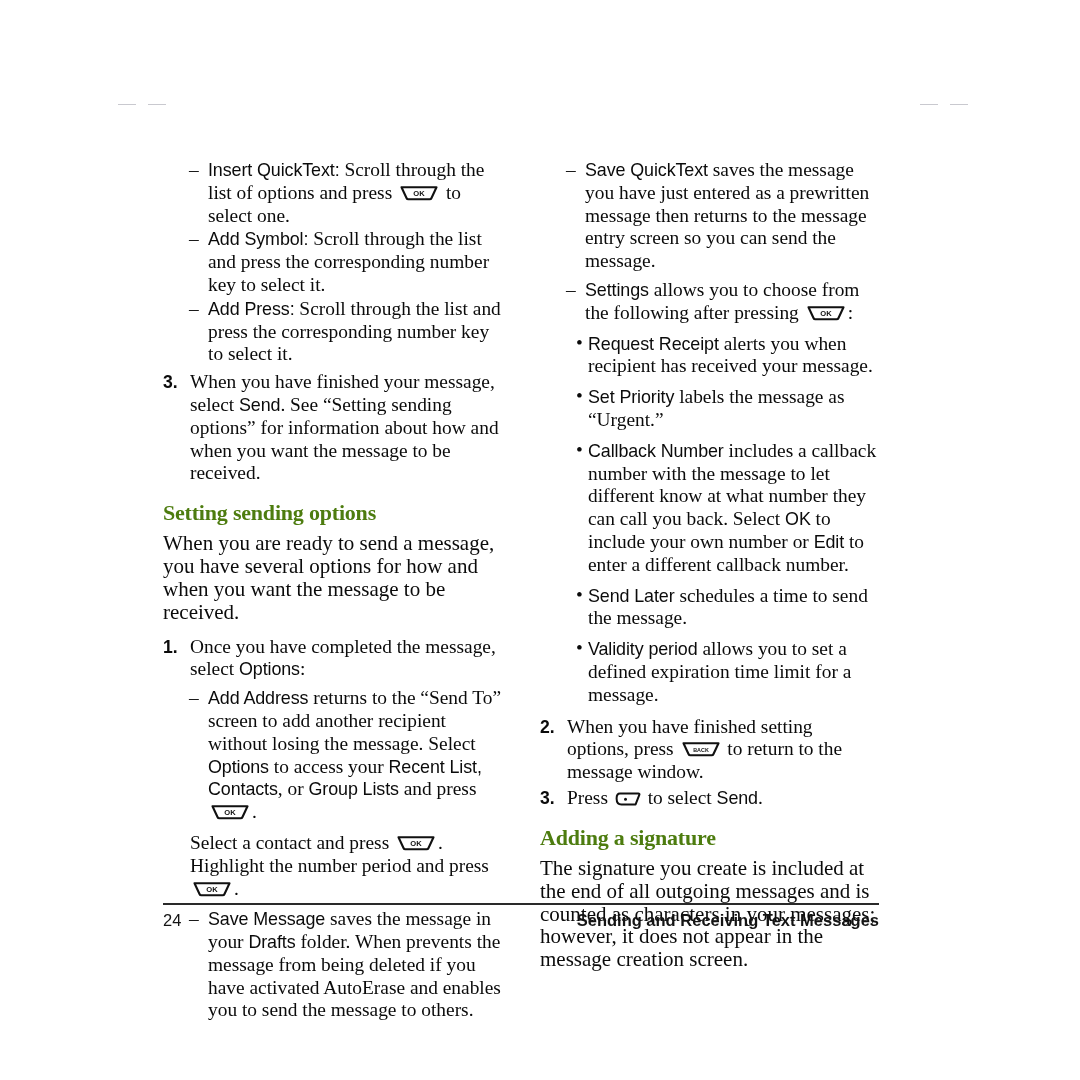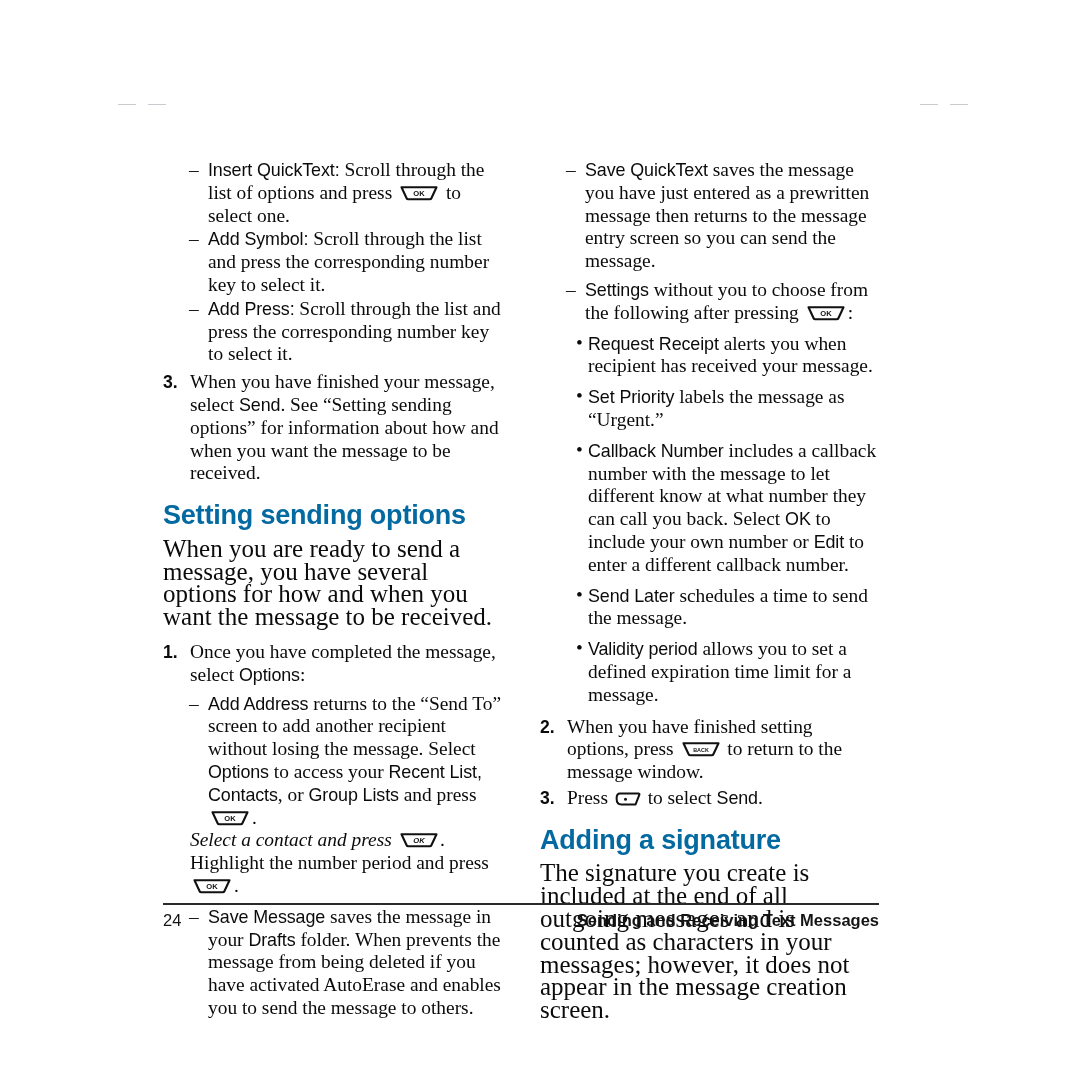--- a/index.html
+++ b/index.html
@@ -36,30 +36,30 @@
     top: 158px;
     width: 716px;
     display: flex;
     gap: 38px;
     align-items: flex-start;
   }
   .col { width: 339px; }
 
   
   .h2 {
-    font-family: Liberation Sans, sans-serif;
+    font-family: Liberation Serif, serif;
     font-weight: bold;
-    font-size: 27px;
+    font-size: 22px;
     letter-spacing: -0.2px;
     line-height: 1.1;
     margin: 16px 0 7px 0;
-    color: #0369a1;
+    color: #4d7c0f;
   }
   .para {
-    font-size: 25px;
+    font-size: 21px;
     line-height: 22.8px;
     margin: 0 0 0 0;
     text-indent: 0;
   }
 
   .gap-s { height: 10px; }
 
   
   .num-item {
     position: relative;
@@ -203,21 +203,21 @@
         <span class="num">1.</span><span>Once you have completed the message, select </span><span class="b">Options</span><span>:</span>
       </div>
 
       <div class="dash-item" style="margin-top:6px;">
         <span class="dash">–</span><span class="b">Add Address</span><span> returns to the “Send To” screen to add another recipient without losing the message. Select </span><span class="b">Options</span><span> to access your </span><span class="b">Recent List, Contacts</span><span>, or </span><span class="b">Group Lists</span><span> and press </span><span class="key key-ok"><svg viewBox="0 0 40 17">
               <path d="M2.5 3.2 L37.5 3.2 L32.5 14.0 Q32.0 15.2 30.6 15.2 L9.4 15.2 Q8.0 15.2 7.5 14.0 Z" fill="none" stroke="#111" stroke-width="2.1" stroke-linejoin="round"></path>
               <text x="20" y="12.0" font-family="Liberation Sans, sans-serif" font-size="7.6" font-weight="bold" text-anchor="middle" fill="#111">OK</text>
             </svg></span><span>.</span>
       </div>
 
-      <div class="cont" style="margin-top:0;font-style:italic;">
+      <div class="cont" style="margin-top:8px;">
         <span>Select a contact and press </span><span class="key key-ok"><svg viewBox="0 0 40 17">
               <path d="M2.5 3.2 L37.5 3.2 L32.5 14.0 Q32.0 15.2 30.6 15.2 L9.4 15.2 Q8.0 15.2 7.5 14.0 Z" fill="none" stroke="#111" stroke-width="2.1" stroke-linejoin="round"></path>
               <text x="20" y="12.0" font-family="Liberation Sans, sans-serif" font-size="7.6" font-weight="bold" text-anchor="middle" fill="#111">OK</text>
             </svg></span><span>.</span>
       </div>
 
       <div class="cont">
         <span>Highlight the number period and press </span><span class="key key-ok"><svg viewBox="0 0 40 17">
               <path d="M2.5 3.2 L37.5 3.2 L32.5 14.0 Q32.0 15.2 30.6 15.2 L9.4 15.2 Q8.0 15.2 7.5 14.0 Z" fill="none" stroke="#111" stroke-width="2.1" stroke-linejoin="round"></path>
               <text x="20" y="12.0" font-family="Liberation Sans, sans-serif" font-size="7.6" font-weight="bold" text-anchor="middle" fill="#111">OK</text>
@@ -230,21 +230,21 @@
 
     </div>
 
     <div class="col">
 
       <div class="dash-item">
         <span class="dash">–</span><span class="b">Save QuickText</span><span> saves the message you have just entered as a prewritten message then returns to the message entry screen so you can send the message.</span>
       </div>
 
       <div class="dash-item" style="margin-top:6px;">
-        <span class="dash">–</span><span class="b">Settings</span><span> without you to choose from the following after pressing </span><span class="key key-ok"><svg viewBox="0 0 40 17">
+        <span class="dash">–</span><span class="b">Settings</span><span> allows you to choose from the following after pressing </span><span class="key key-ok"><svg viewBox="0 0 40 17">
               <path d="M2.5 3.2 L37.5 3.2 L32.5 14.0 Q32.0 15.2 30.6 15.2 L9.4 15.2 Q8.0 15.2 7.5 14.0 Z" fill="none" stroke="#111" stroke-width="2.1" stroke-linejoin="round"></path>
               <text x="20" y="12.0" font-family="Liberation Sans, sans-serif" font-size="7.6" font-weight="bold" text-anchor="middle" fill="#111">OK</text>
             </svg></span><span>:</span>
       </div>
 
       <div class="bullet-item">
         <span class="bul">•</span><span class="b">Request Receipt</span><span> alerts you when recipient has received your message.</span>
       </div>
 
       <div class="bullet-item">

